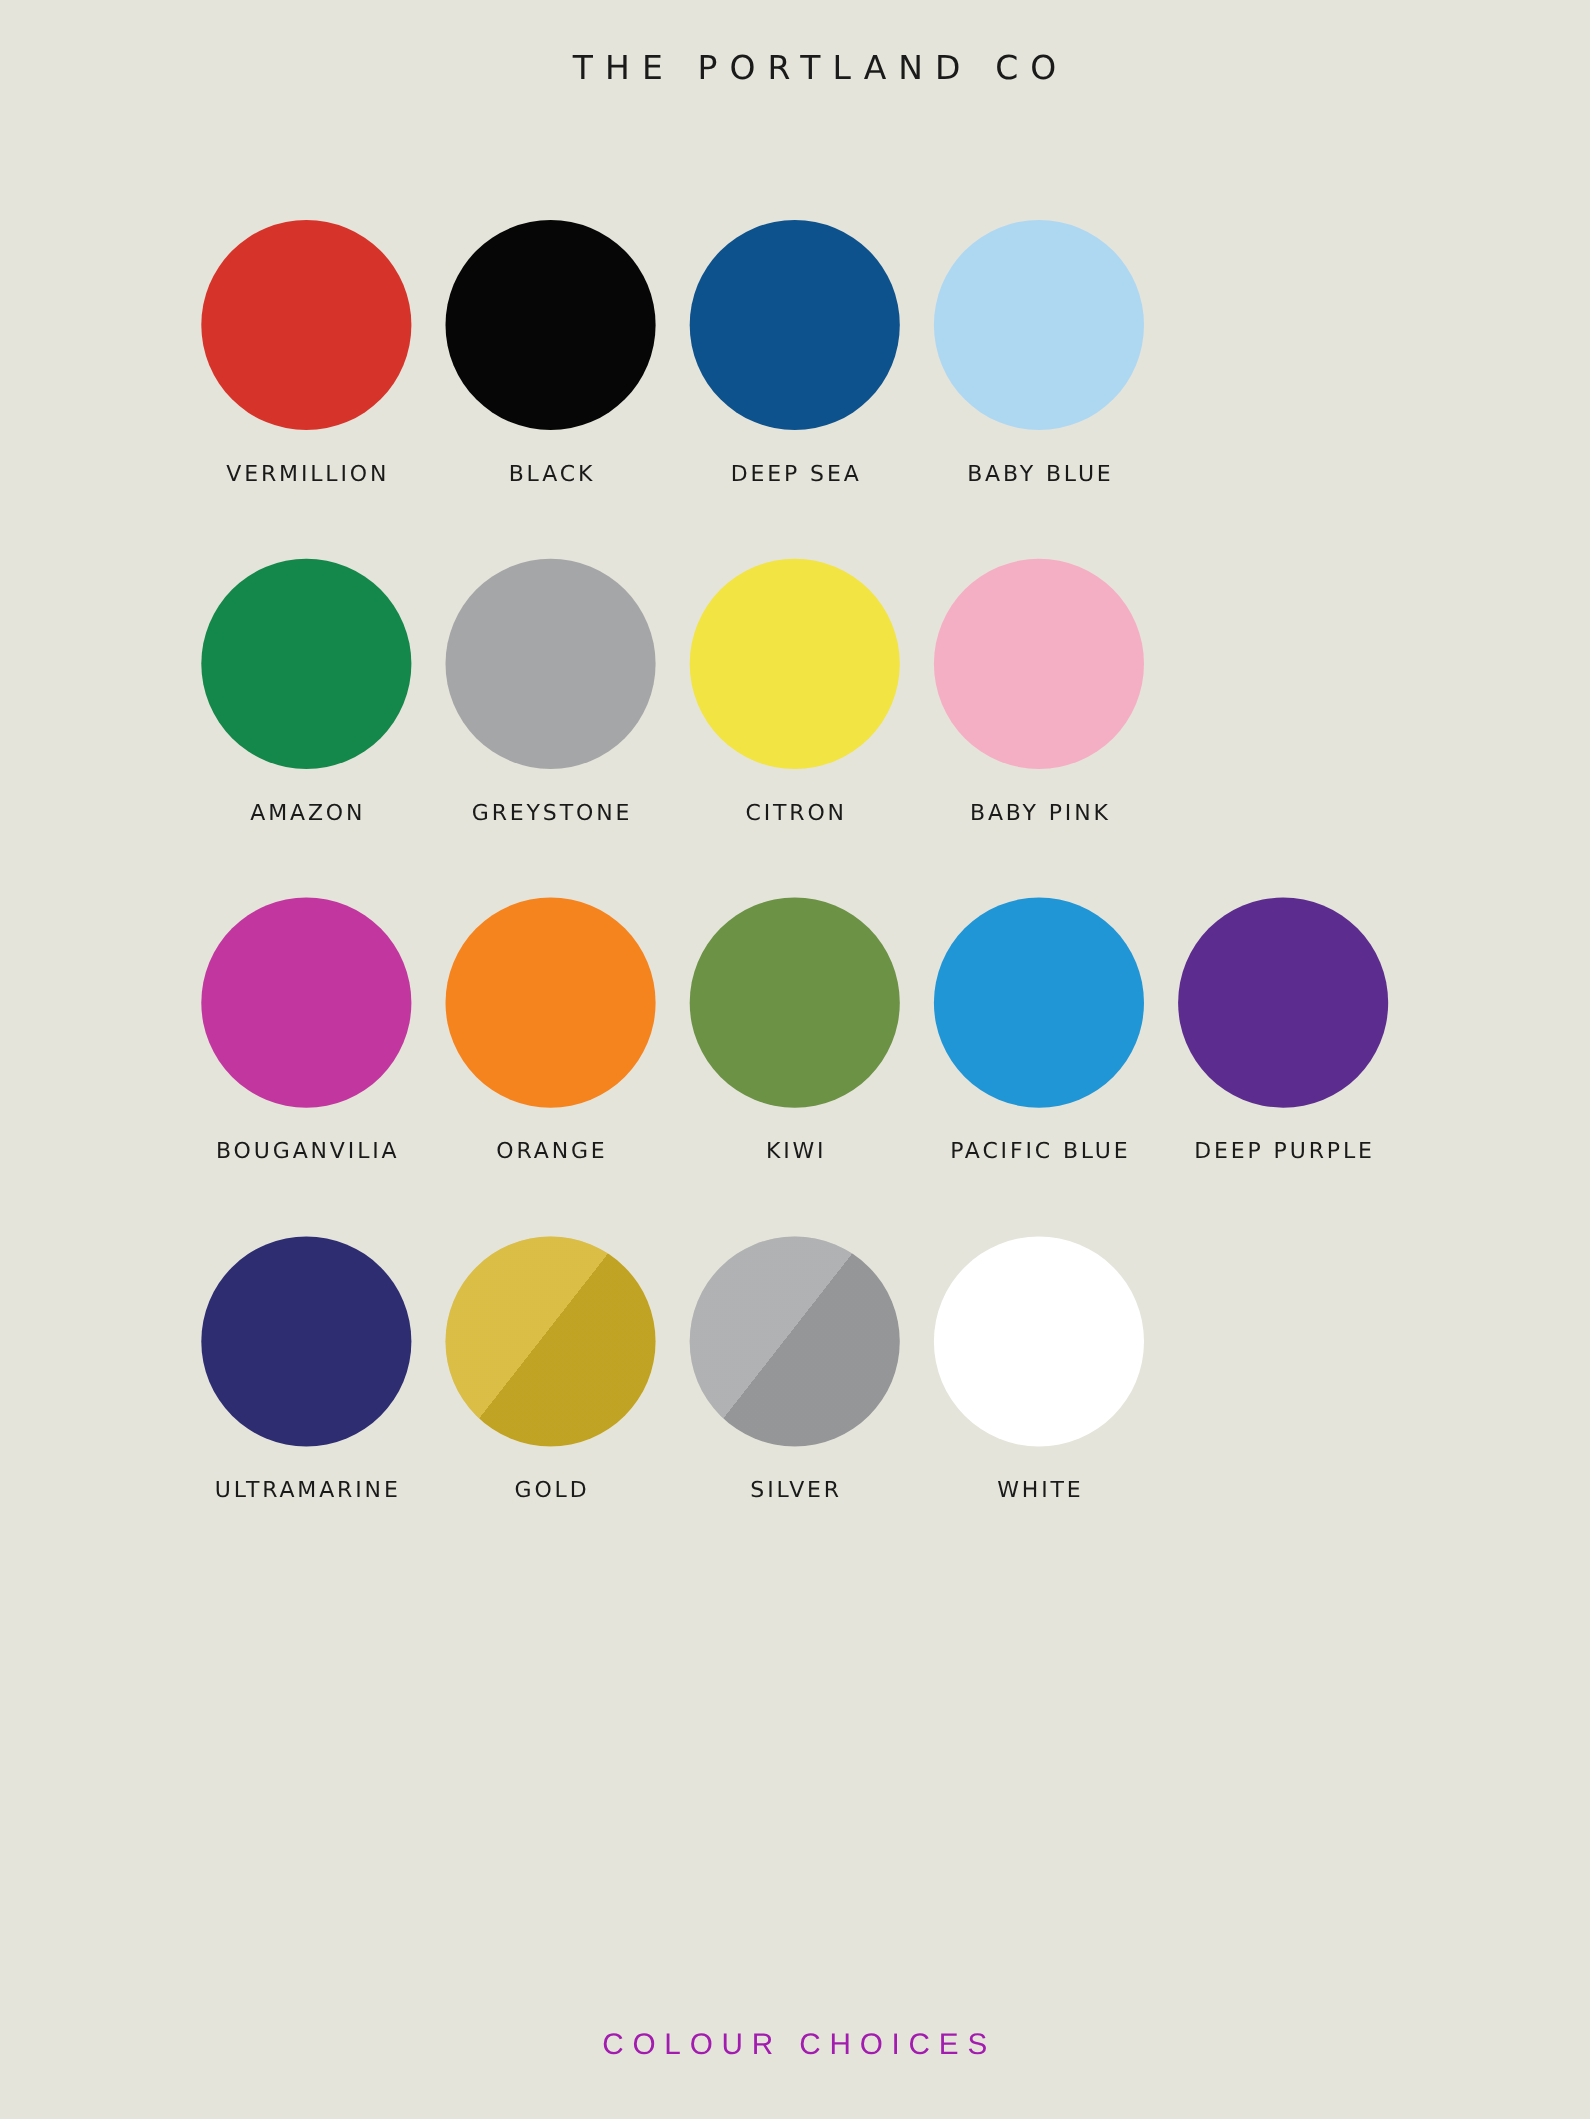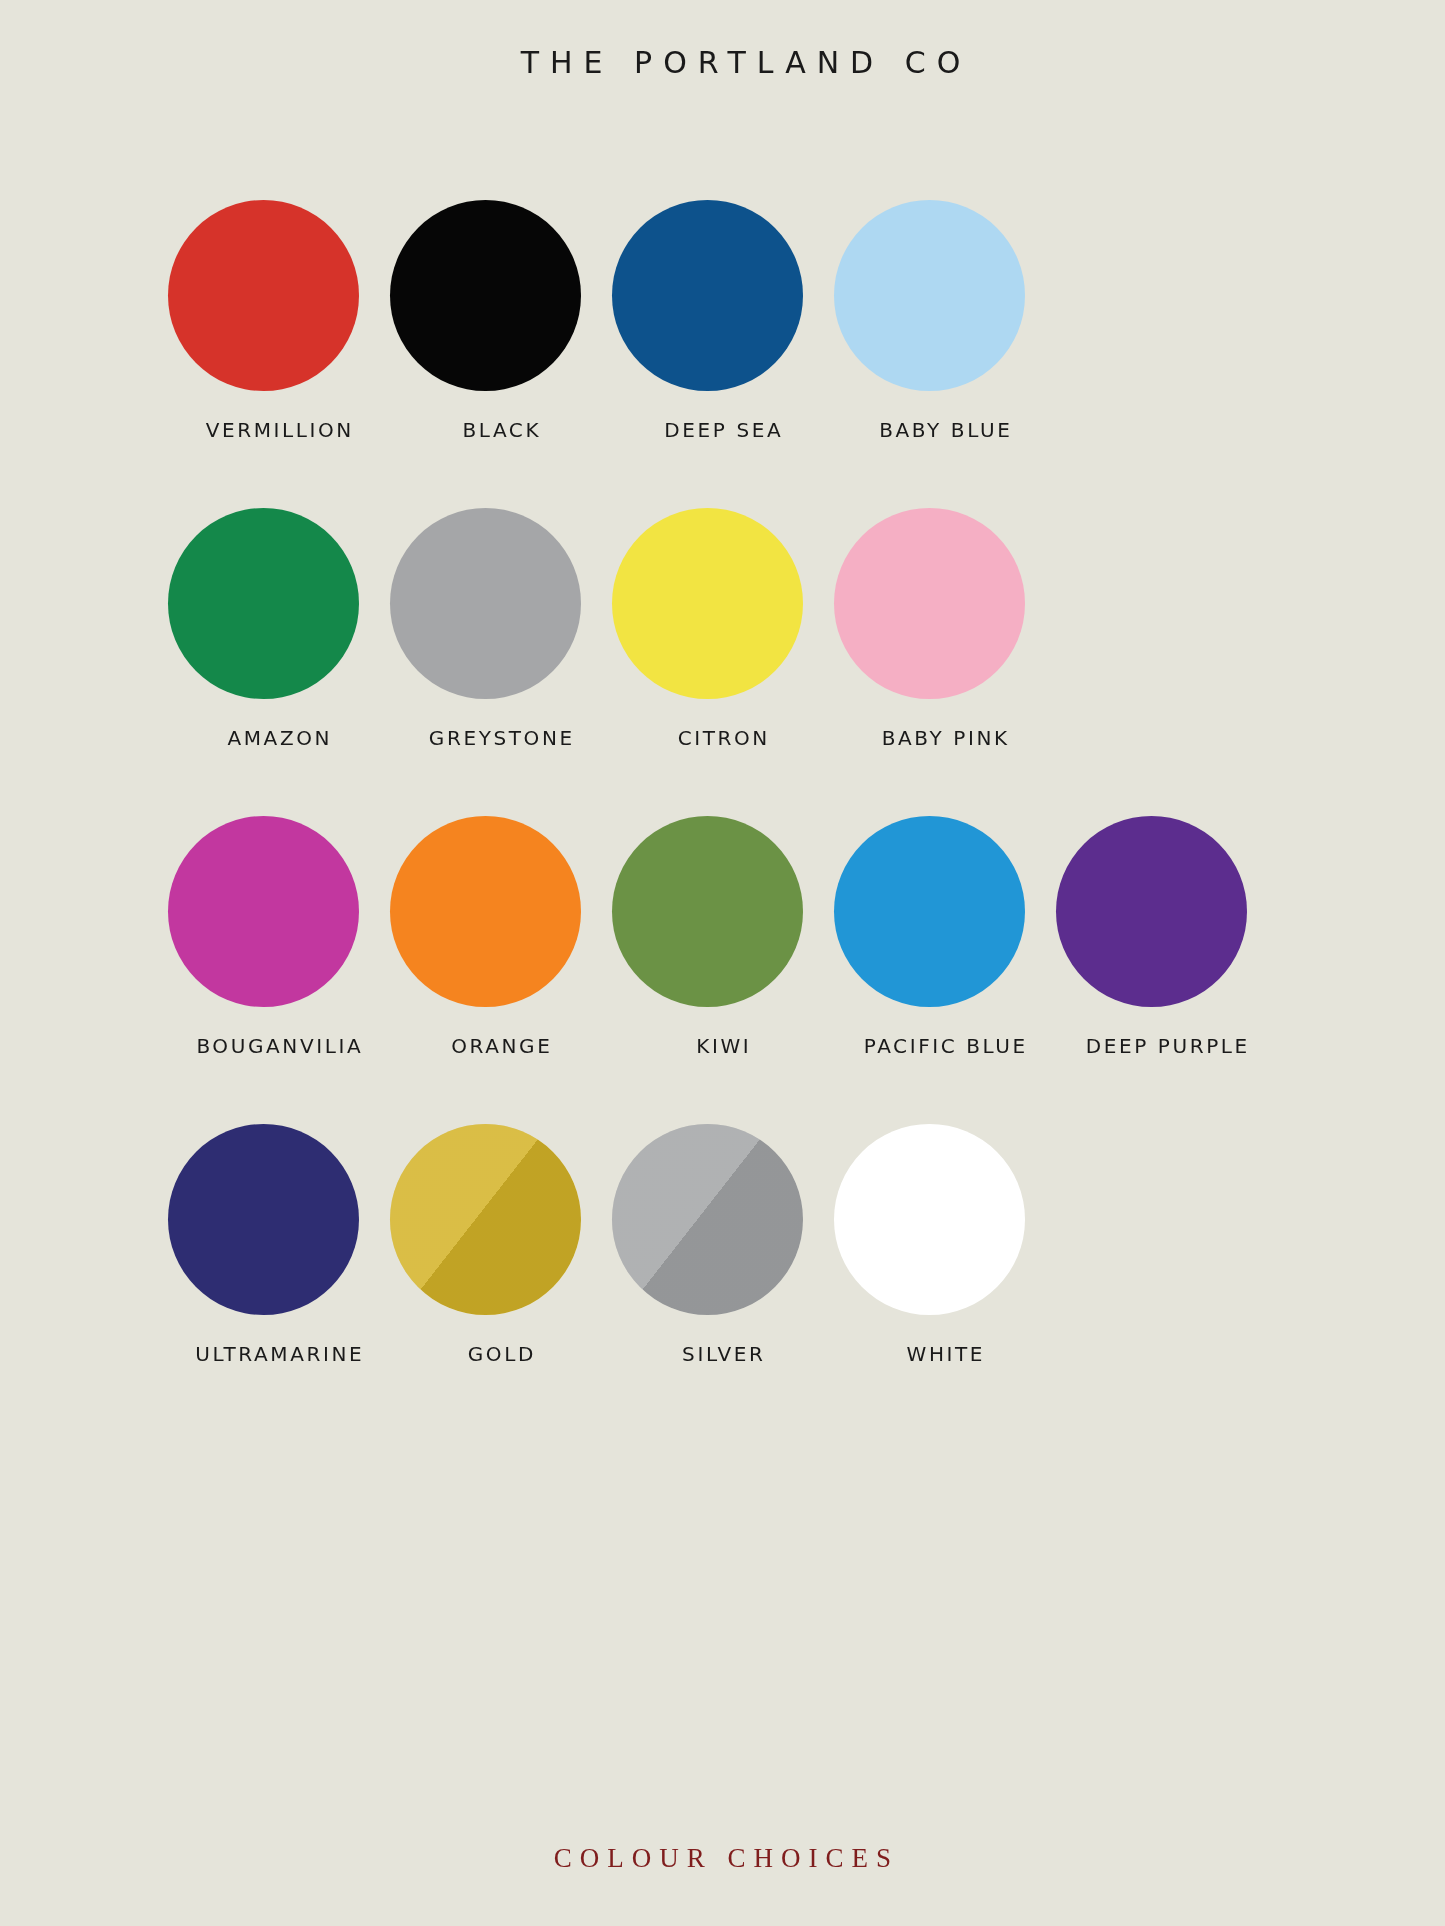--- a/index.html
+++ b/index.html
@@ -56,20 +56,21 @@
     justify-content: flex-start;
     margin-bottom: 66px;
   }
   .swatch-row:last-child {
     margin-bottom: 3px;
   }
   .swatch {
     width: 222px;
     display: flex;
     flex-direction: column;
+    align-items: center;
     flex: 0 0 222px;
   }
   .disc {
     width: 191px;
     height: 191px;
     border-radius: 50%;
     position: relative;
     overflow: hidden;
   }
   
@@ -101,24 +102,24 @@
   
   .footer {
     position: absolute;
     left: 0;
     right: 0;
     bottom: 52px;
     display: flex;
     justify-content: center;
   }
   .footer-caption {
-    font-family: Liberation Serif, serif;
+    font-family: Liberation Sans, sans-serif;
     font-size: 27px;
     letter-spacing: 8px;
-    color: #7f1d1d;
+    color: #a21caf;
     text-transform: uppercase;
     white-space: nowrap;
     text-indent: 8px;
   }
 </style>
 </head>
 <body>
 
 <div class="poster">
 

